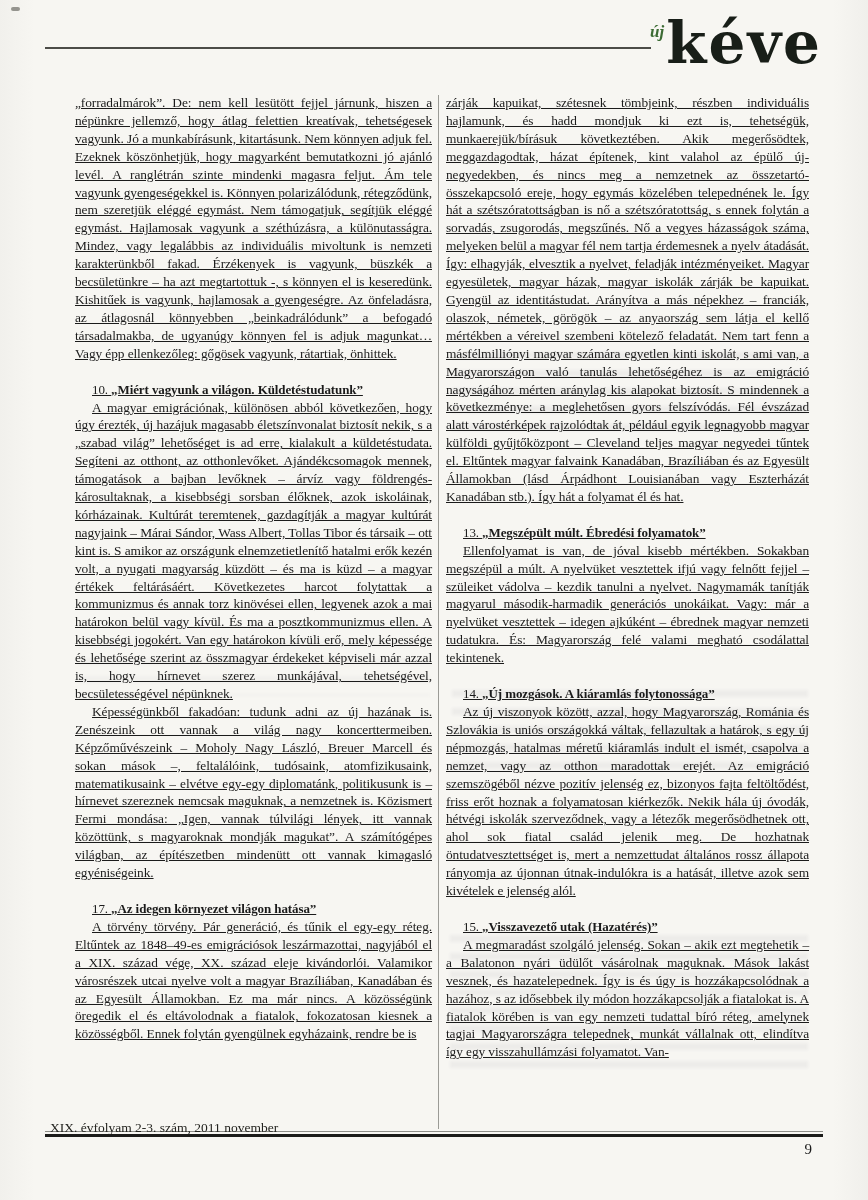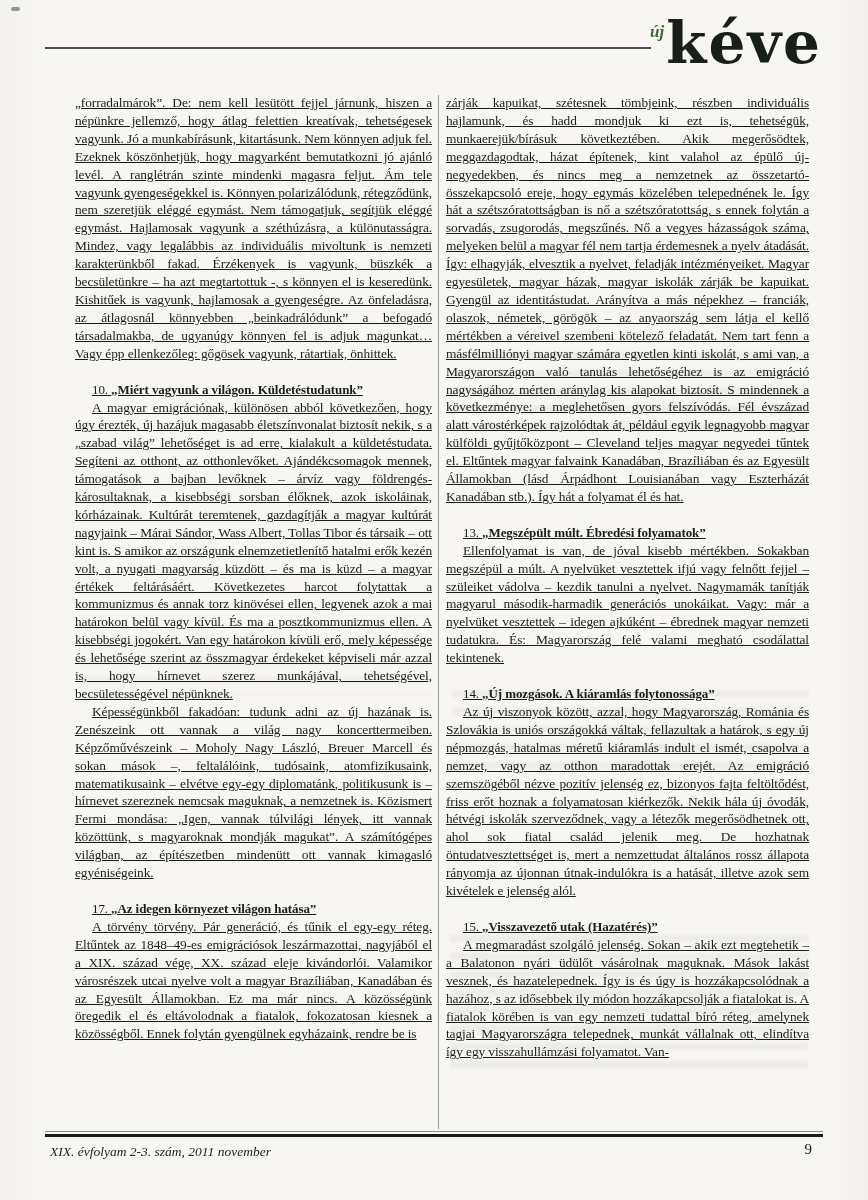--- a/index.html
+++ b/index.html
@@ -31,21 +31,21 @@
   .col-right{width:363px;}
   .col-divider{width:1px;background:#9b9b96;margin:1px 7px 0 6px;height:1034px;flex:none;}
   .para{margin:0;}
   .para.indent{text-indent:17px;}
   .heading{margin:18px 0 0 0;font-size:13px;line-height:17.9px;font-weight:normal;text-indent:17px;}
   .heading .htitle{font-weight:bold;}
   
   .footer-rule{position:absolute;left:45px;top:1131px;width:778px;}
   .footer-rule .thin{height:1px;background:#8d8d88;margin-bottom:2px;}
   .footer-rule .thick{height:3px;background:#1b1b19;}
-  .issue{position:absolute;left:50px;top:1144px;font-style:italic;font-size:13.5px;color:#23231f;}
+  .issue{position:absolute;left:50px;top:1120px;font-size:13.5px;color:#23231f;}
   .pagenum{position:absolute;right:56px;top:1141px;font-size:15px;color:#1b1b1b;}
 </style>
 </head>
 <body>
 
 <div class="page">
 
   <div class="speck"></div>
   <div class="ghost g1"></div>
   <div class="ghost g2"></div>

